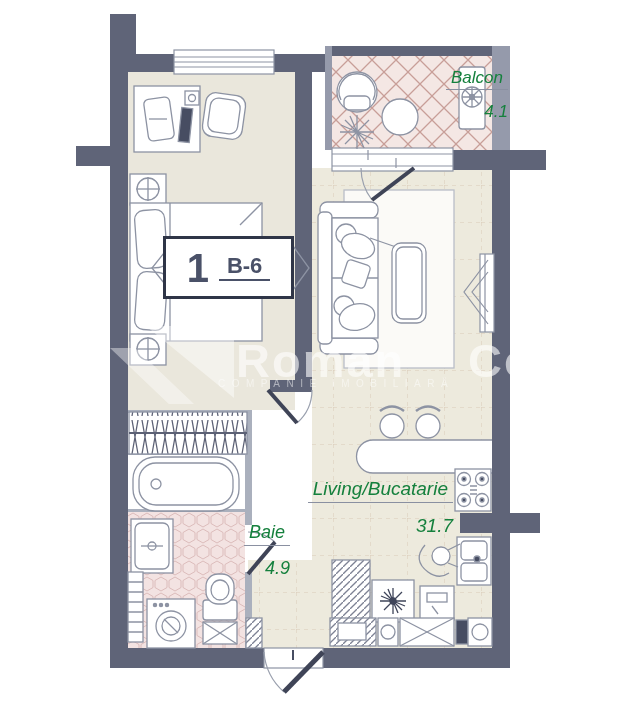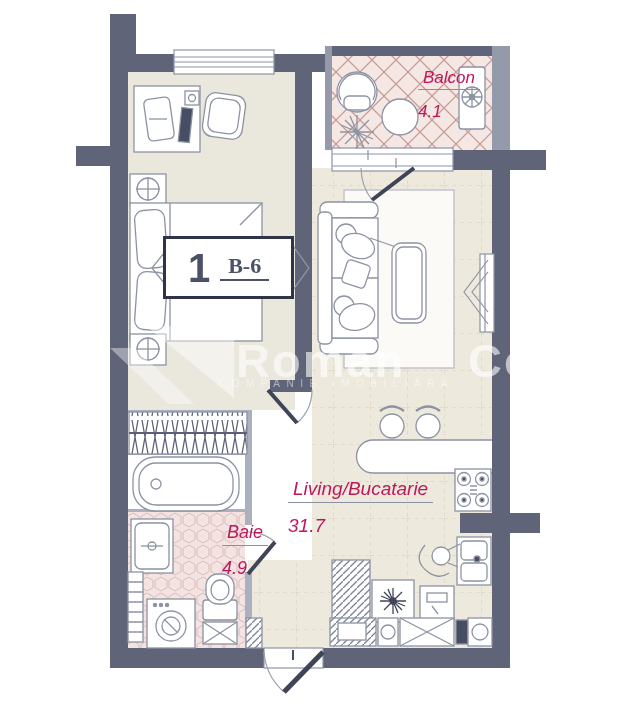--- a/index.html
+++ b/index.html
@@ -1,32 +1,32 @@
 <!DOCTYPE html>
 <html><head>
 <meta charset="utf-8">
 <style>
   html,body{margin:0;padding:0;background:#fff;}
   .stage{position:relative;width:625px;height:720px;background:#ffffff;overflow:hidden;
          font-family:"Liberation Sans","DejaVu Sans",sans-serif;}
   .stage svg{position:absolute;left:0;top:0;}
   
-  .lbl{position:absolute;text-align:left;color:#be185d;font-style:italic;line-height:1.2;z-index:5;padding-left:40px;}
+  .lbl{position:absolute;text-align:right;color:#15803d;font-style:italic;line-height:1.2;z-index:5;padding-left:40px;}
   .lbl .nm{display:inline-block;border-bottom:1.5px solid #8a90a1;padding:0 5px 1px;}
   .lbl .ar{margin-top:12px;}
   .lbl-dormitor{left:185px;top:146px;width:105px;font-size:19px;}
   .lbl-balcon{left:378px;top:68px;width:90px;font-size:17px;}
   .lbl-living{left:248px;top:478px;width:165px;font-size:19px;font-style:italic;}
   .lbl-baie{left:182px;top:522px;width:68px;font-size:18px;font-style:italic;}
   
   .badge{position:absolute;left:163px;top:236px;width:131px;height:63px;box-sizing:border-box;
          background:#fff;border:3px solid #2f3547;display:flex;align-items:center;justify-content:center;
          gap:10px;z-index:6;color:#4a5168;}
   .badge .num{font-size:40px;font-weight:700;line-height:1;}
-  .badge .col{display:flex;flex-direction:column;align-items:center;font-family:Liberation Serif, serif;}
+  .badge .col{display:flex;flex-direction:column;align-items:center;}
   .badge .code{font-size:22px;font-weight:700;line-height:1.1;border-bottom:2.5px solid #4a5168;padding:0 8px 1px;}
   .badge .barea{font-size:22px;font-weight:700;line-height:1.2;}
   
   .wm{position:absolute;inset:0;z-index:9;pointer-events:none;}
   .wm-l1{position:absolute;left:146px;top:326px;width:88px;height:72px;
          background:rgba(255,255,255,.45);clip-path:polygon(0 0,100% 0,100% 100%);}
   .wm-l2{position:absolute;left:110px;top:348px;width:84px;height:56px;
          background:rgba(255,255,255,.40);clip-path:polygon(0 0,30% 0,100% 100%,70% 100%);}
   .wm-a,.wm-b{position:absolute;top:333px;font-size:47px;font-weight:700;
          color:rgba(255,255,255,.60);letter-spacing:2px;}

